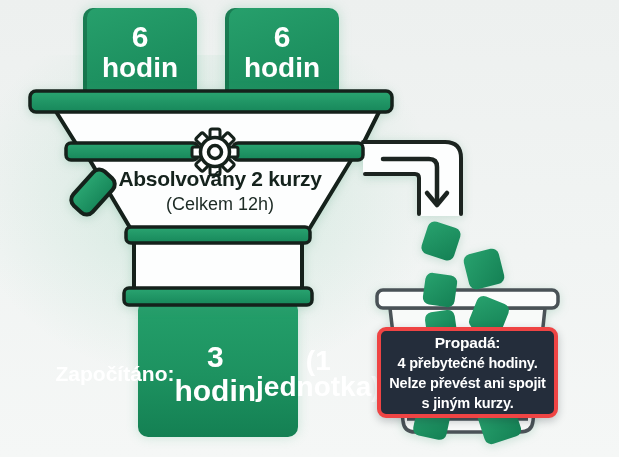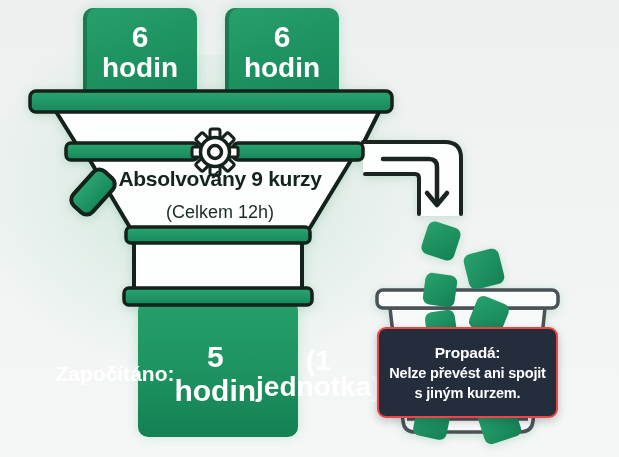--- a/index.html
+++ b/index.html
@@ -44,25 +44,25 @@
   svg.diagram{
     position:absolute;left:0;top:0;
     filter:drop-shadow(0 2px 5px rgba(70,160,120,.25));
   }
   
   .funnel-caption{
     position:absolute;left:100px;top:166px;width:240px;height:60px;
     text-align:center;color:#15231d;
   }
   .funnel-caption .f-title{font-size:21px;font-weight:bold;letter-spacing:-.3px;line-height:26px;}
-  .funnel-caption .f-sub{font-size:18px;line-height:24px;color:#1c2a24;margin-top:8px;}
+  .funnel-caption .f-sub{font-size:18px;line-height:24px;color:#1c2a24;}
   
   .waste-label{
     position:absolute;left:377px;top:327px;width:181px;height:91px;
-    background:#242d3b;border:2px solid #ef4444;border-radius:9px;
+    background:#242d3b;border:4px solid #ef4444;border-radius:9px;
     box-sizing:border-box;
     display:flex;flex-direction:column;align-items:center;justify-content:center;
     color:#fff;text-align:center;font-weight:bold;
     font-size:14.5px;line-height:20px;letter-spacing:-.2px;
     box-shadow:0 3px 8px rgba(20,30,40,.25);
   }
   .waste-label .w-title{font-size:15.5px;}
 </style>
 </head>
 <body>
@@ -75,21 +75,21 @@
     <span class="num">6</span>
     <span class="unit">hodin</span>
   </div>
   <div class="course-box" id="course-box-2">
     <span class="num">6</span>
     <span class="unit">hodin</span>
   </div>
 
   <div class="output-box">
     <span class="o-label">Započítáno:</span>
-    <span class="o-value">5 hodin</span>
+    <span class="o-value">3 hodin</span>
     <span class="o-note">(1 jednotka)</span>
   </div>
 
   <svg class="diagram" width="619" height="457" viewBox="0 0 619 457">
     <defs>
       <linearGradient id="gBar" x1="0" y1="0" x2="0" y2="1">
         <stop offset="0" stop-color="#2aa571"></stop>
         <stop offset="1" stop-color="#17875a"></stop>
       </linearGradient>
       <linearGradient id="gCube" x1="0" y1="0" x2="1" y2="1">
@@ -152,23 +152,24 @@
       <rect x="-18" y="-18" width="36" height="36" rx="7" transform="translate(484,269) rotate(-14)"></rect>
       <rect x="-16" y="-16" width="32" height="32" rx="7" transform="translate(440,290) rotate(8)"></rect>
       <rect x="-17" y="-17" width="34" height="34" rx="7" transform="translate(489,316) rotate(22)"></rect>
       <rect x="-15" y="-15" width="30" height="30" rx="7" transform="translate(441,326) rotate(-8)"></rect>
       <rect x="-17" y="-17" width="34" height="34" rx="7" transform="translate(432,421) rotate(12)"></rect>
       <rect x="-19" y="-19" width="38" height="38" rx="7" transform="translate(499,422) rotate(-18)"></rect>
     </g>
   </svg>
 
   <div class="funnel-caption">
-    <div class="f-title">Absolvovány 9 kurzy</div>
+    <div class="f-title">Absolvovány 2 kurzy</div>
     <div class="f-sub">(Celkem 12h)</div>
   </div>
 
   <div class="waste-label">
     <div class="w-title">Propadá:</div>
+    <div>4 přebytečné hodiny.</div>
     <div>Nelze převést ani spojit</div>
-    <div>s jiným kurzem.</div>
+    <div>s jiným kurzy.</div>
   </div>
 
 </div>
 
 </body></html>

